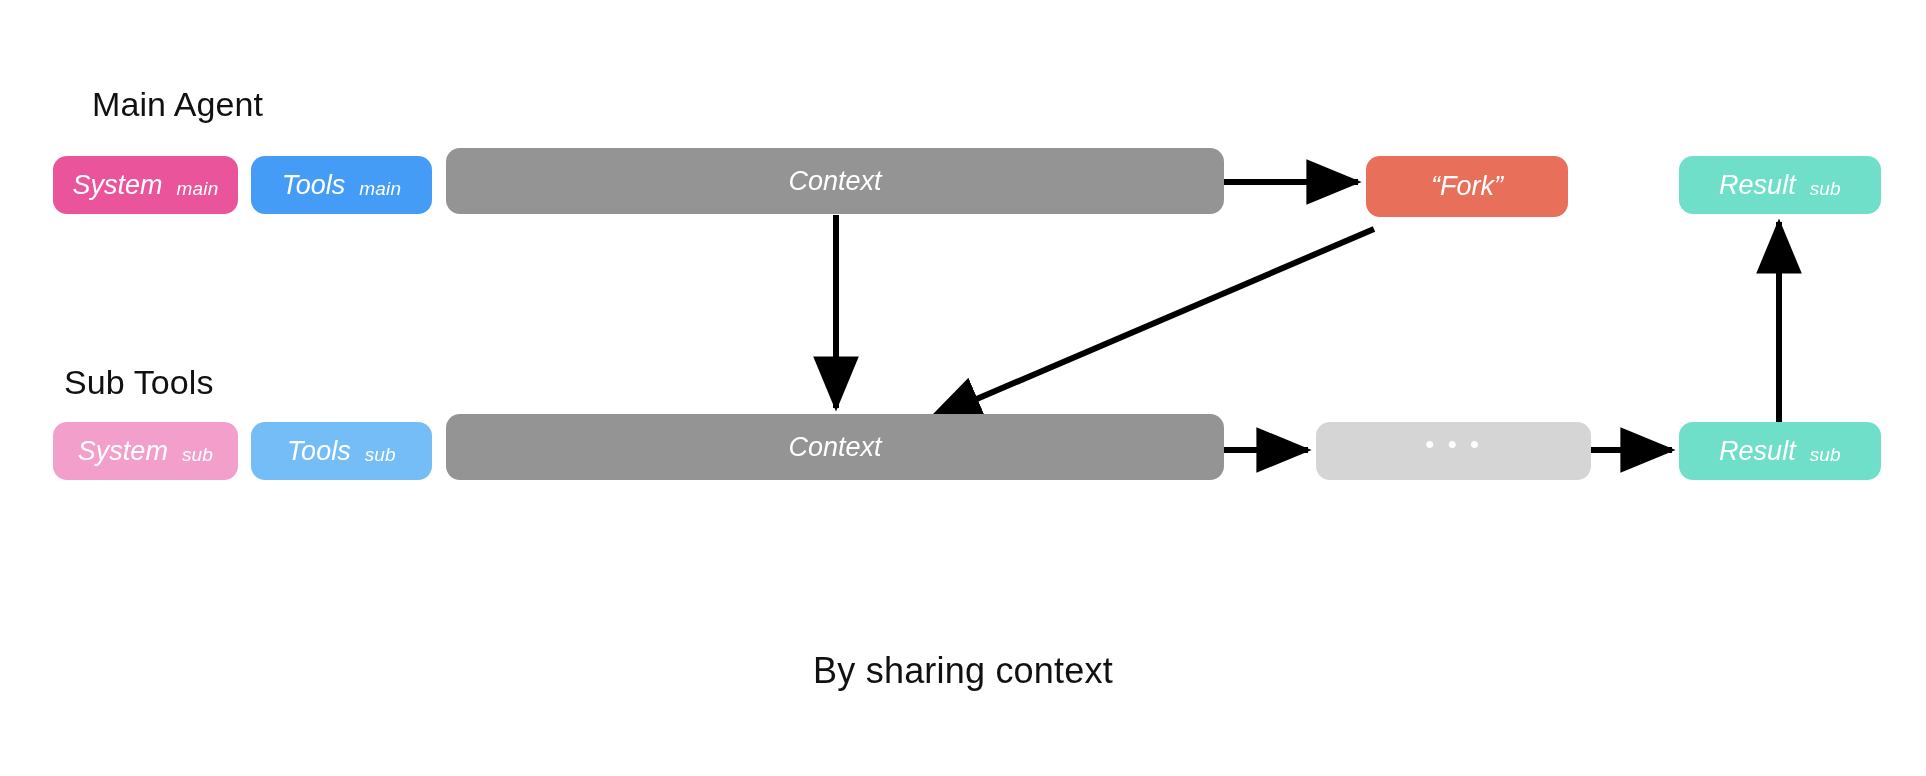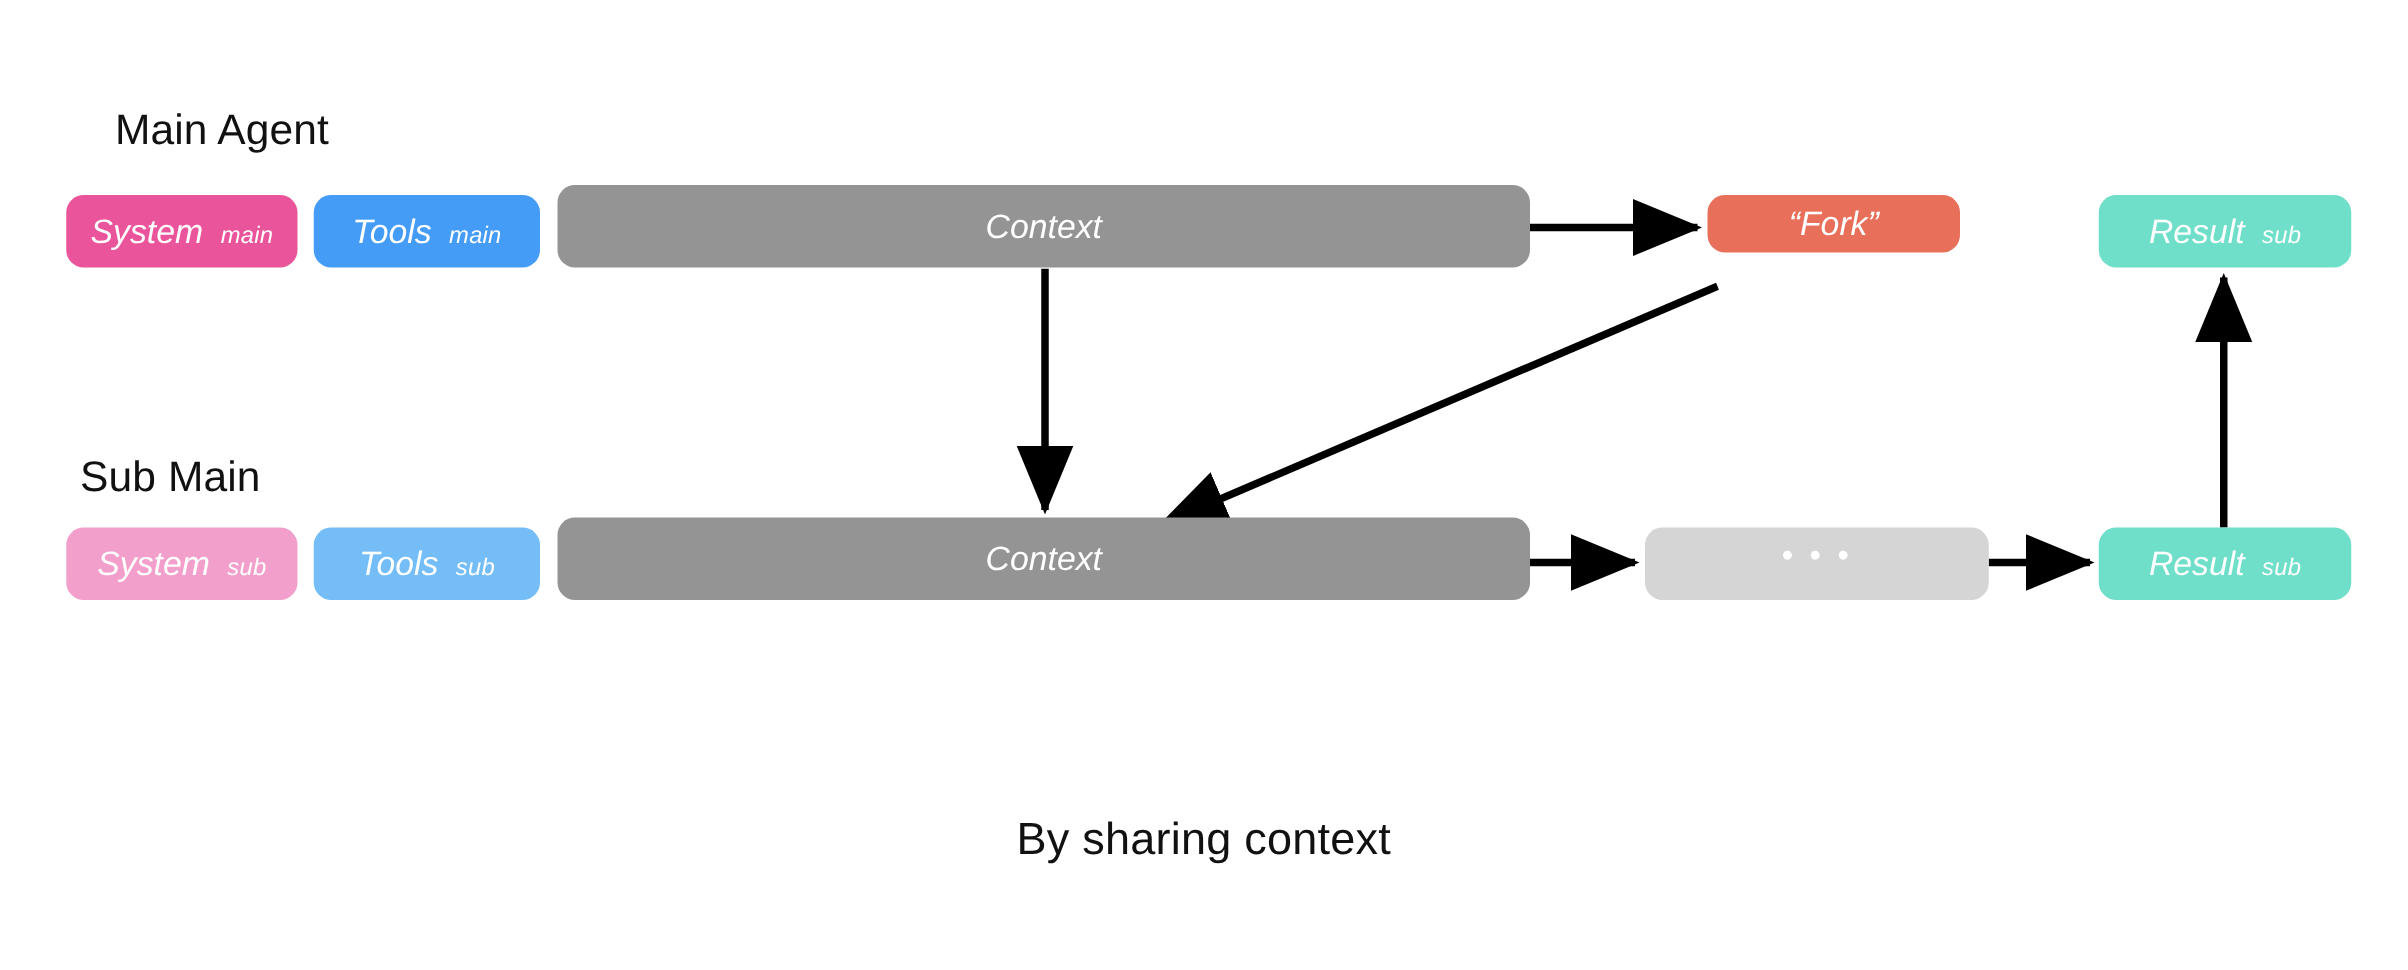--- a/index.html
+++ b/index.html
@@ -52,21 +52,21 @@
     top: 4px;
     margin-left: 14px;
     letter-spacing: 0.2px;
   }
   .box .lbl { display: inline-block; }
 
   
   #box-system-main { left: 53px;   top: 156px; width: 185px; height: 58px; background: #EA549B; }
   #box-tools-main  { left: 251px;  top: 156px; width: 181px; height: 58px; background: #459CF6; }
   #box-context-main{ left: 446px;  top: 148px; width: 778px; height: 66px; background: #949494; }
-  #box-fork        { left: 1366px; top: 156px; width: 202px; height: 46px; background: #E86F59; }
+  #box-fork        { left: 1366px; top: 156px; width: 202px; height: 61px; background: #E86F59; }
   #box-result-main { left: 1679px; top: 156px; width: 202px; height: 58px; background: #6FDFC9; }
 
   
   #box-system-sub  { left: 53px;   top: 422px; width: 185px; height: 58px; background: #F2A0CB; }
   #box-tools-sub   { left: 251px;  top: 422px; width: 181px; height: 58px; background: #74BDF7; }
   #box-context-sub { left: 446px;  top: 414px; width: 778px; height: 66px; background: #949494; }
   #box-ellipsis    { left: 1316px; top: 422px; width: 275px; height: 58px; background: #D5D5D5; }
   #box-result-sub  { left: 1679px; top: 422px; width: 202px; height: 58px; background: #6FDFC9; }
 
   #box-ellipsis .lbl {
@@ -98,21 +98,21 @@
     letter-spacing: 0.2px;
   }
 </style>
 </head>
 <body>
 
 <div id="canvas">
 
   <div class="row-label" id="label-main">Main Agent</div>
 
-  <div class="row-label" id="label-sub">Sub Main</div>
+  <div class="row-label" id="label-sub">Sub Tools</div>
 
   <svg id="arrow-layer" viewBox="0 0 1926 776" width="1926" height="776" xmlns="http://www.w3.org/2000/svg">
     <defs>
       <marker id="ah" markerWidth="11" markerHeight="11" refX="8.6" refY="4" orient="auto" markerUnits="strokeWidth">
         <path d="M0,0.2 L9.2,4 L0,7.8 z" fill="#000000"></path>
       </marker>
     </defs>
 
     <g>
       <line x1="1224" y1="182" x2="1358" y2="182" stroke="#000000" stroke-width="6" marker-end="url(#ah)"></line>

